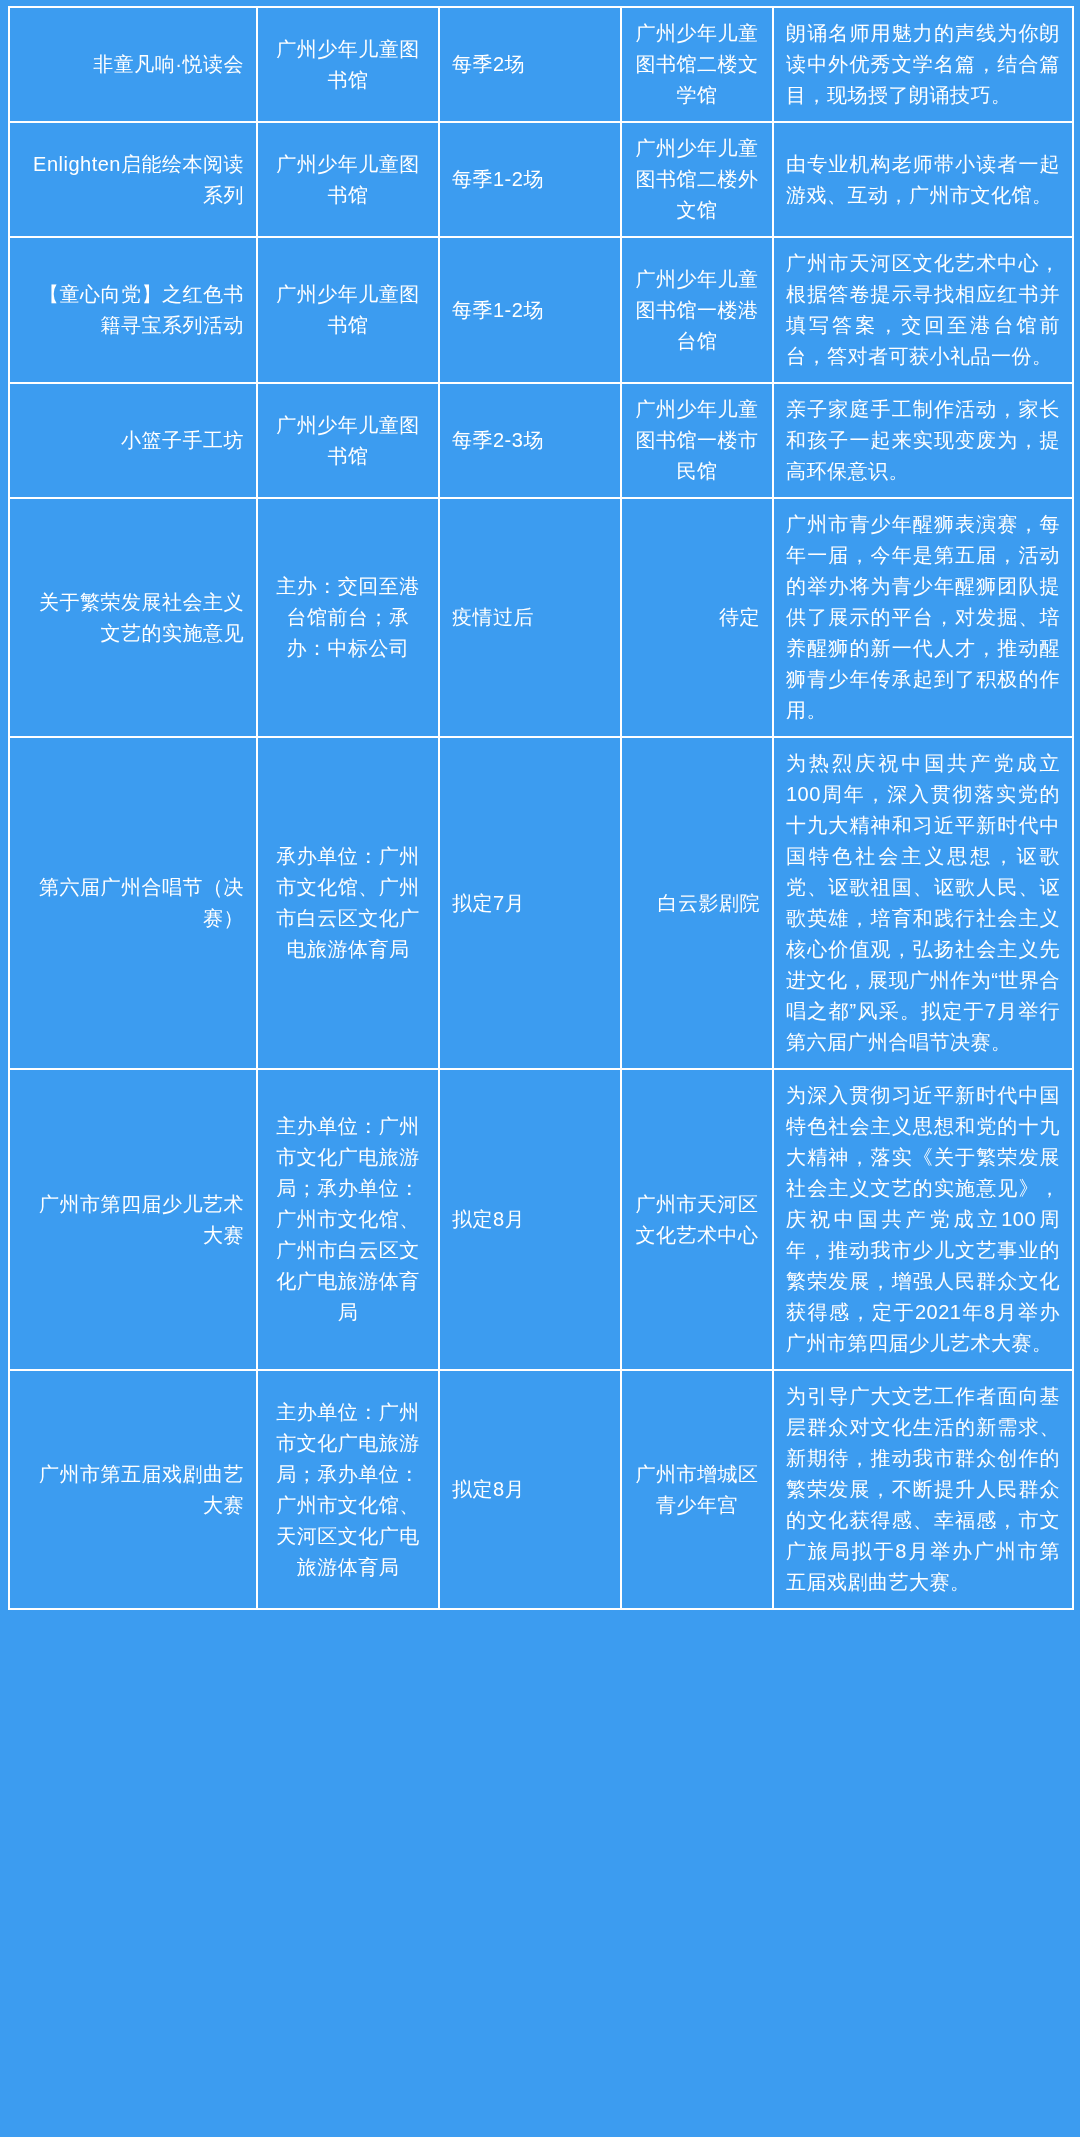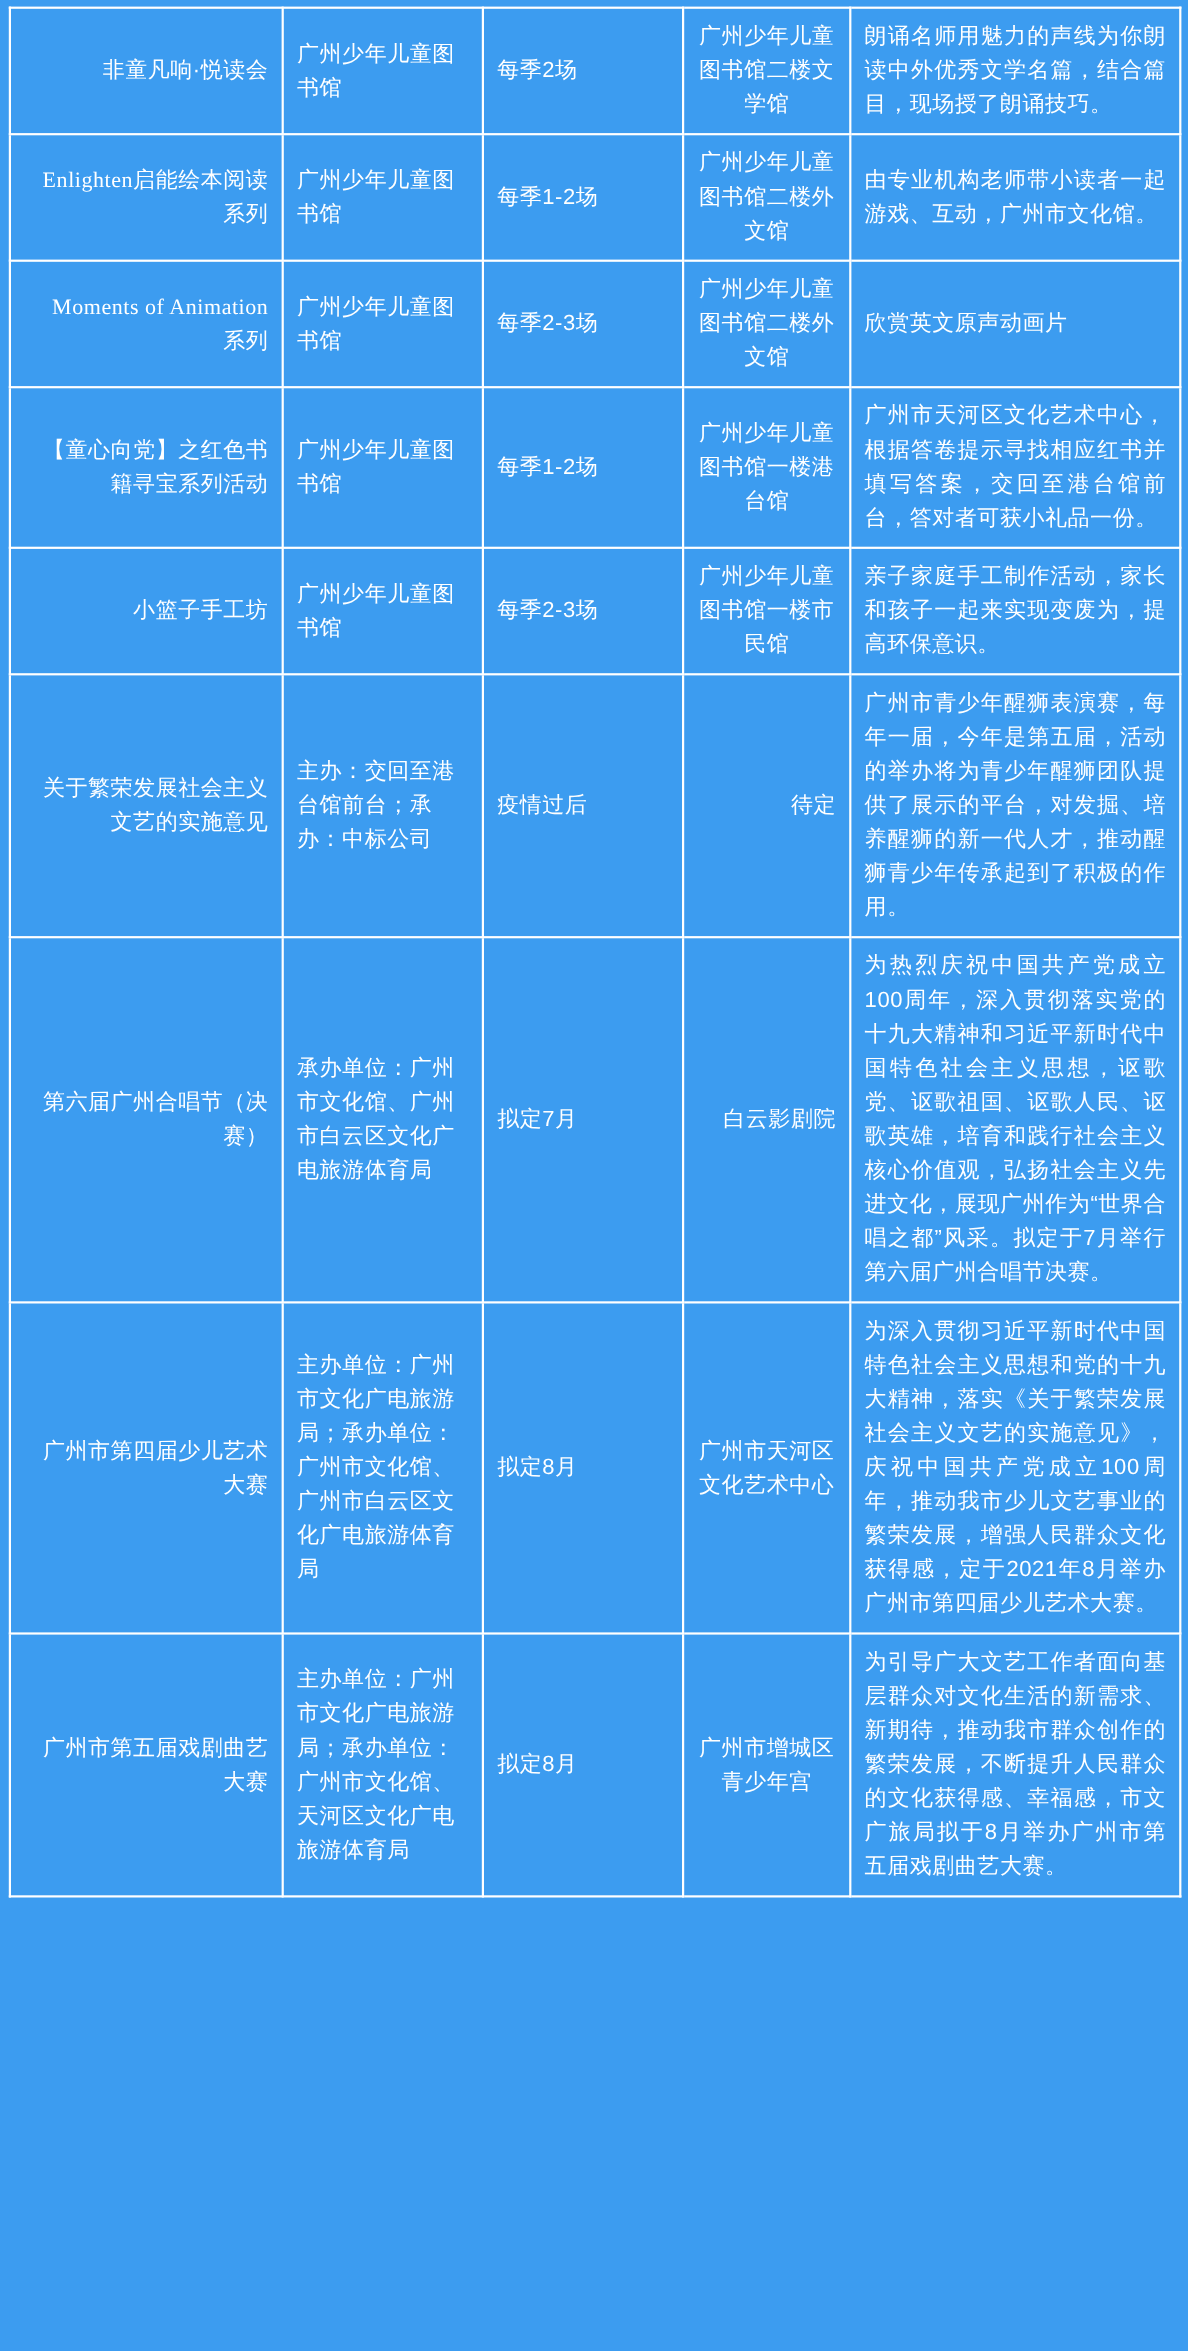--- a/index.html
+++ b/index.html
@@ -39,34 +39,34 @@
   col.c-name  { width: 248px; }
   col.c-org   { width: 182px; }
   col.c-time  { width: 182px; }
   col.c-place { width: 152px; }
   col.c-desc  { width: 300px; }
 
   td.cell-name {
     text-align: right;
   }
   td.cell-org {
-    text-align: left;
+    text-align: center;
   }
   td.cell-time {
     text-align: left;
   }
   td.cell-place {
     text-align: center;
   }
   td.cell-desc {
     text-align: justify;
     text-align-last: left;
   }
   td.latin {
-    font-family: Liberation Serif, serif;
+    font-family: Liberation Sans, sans-serif;
     font-size: 19px;
     letter-spacing: 0px;
   }
   td.center-text {
     text-align: right;
   }
 </style>
 </head>
 <body>
 
@@ -90,27 +90,20 @@
       </tr>
 
       <tr>
         <td class="cell-name latin">Enlighten启能绘本阅读系列</td>
         <td class="cell-org">广州少年儿童图书馆</td>
         <td class="cell-time">每季1-2场</td>
         <td class="cell-place">广州少年儿童图书馆二楼外文馆</td>
         <td class="cell-desc">由专业机构老师带小读者一起游戏、互动，广州市文化馆。</td>
       </tr>
 
-      <tr>
-        <td class="cell-name latin">Moments of Animation 系列</td>
-        <td class="cell-org">广州少年儿童图书馆</td>
-        <td class="cell-time">每季2-3场</td>
-        <td class="cell-place">广州少年儿童图书馆二楼外文馆</td>
-        <td class="cell-desc">欣赏英文原声动画片</td>
-      </tr>
 
       <tr>
         <td class="cell-name">【童心向党】之红色书籍寻宝系列活动</td>
         <td class="cell-org">广州少年儿童图书馆</td>
         <td class="cell-time">每季1-2场</td>
         <td class="cell-place">广州少年儿童图书馆一楼港台馆</td>
         <td class="cell-desc">广州市天河区文化艺术中心，根据答卷提示寻找相应红书并填写答案，交回至港台馆前台，答对者可获小礼品一份。</td>
       </tr>
 
       <tr>

